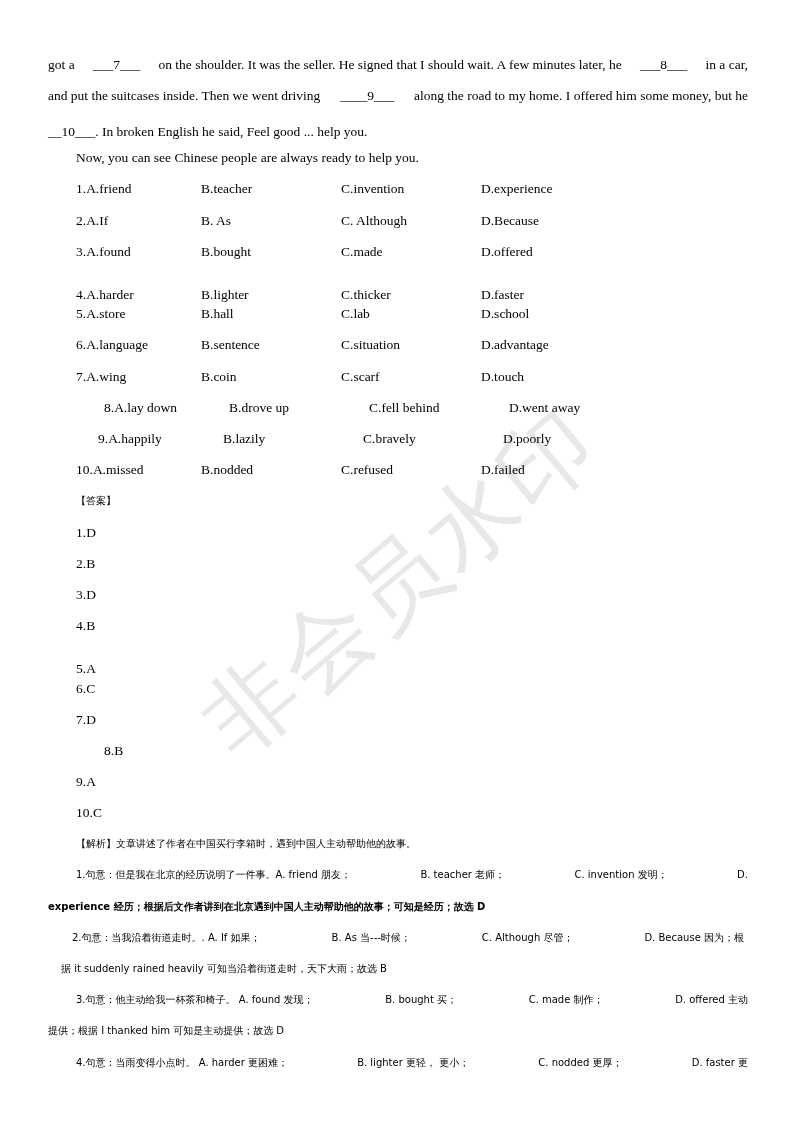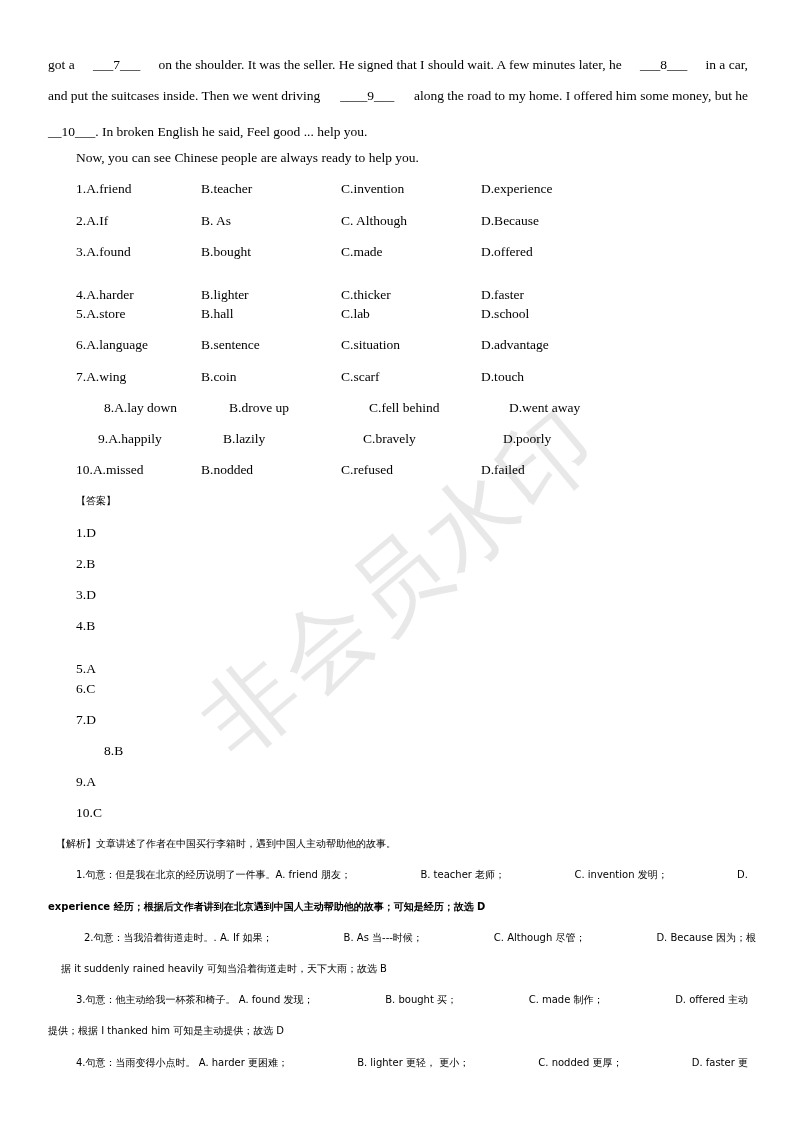--- a/index.html
+++ b/index.html
@@ -109,31 +109,31 @@
 <div class="ans" style="top:556px;">2.B</div>
 <div class="ans" style="top:587px;">3.D</div>
 <div class="ans" style="top:618px;">4.B</div>
 <div class="ans" style="top:661px;">5.A</div>
 <div class="ans" style="top:681px;">6.C</div>
 <div class="ans" style="top:712px;">7.D</div>
 <div class="ans" style="top:743px;margin-left:28px;">8.B</div>
 <div class="ans" style="top:774px;">9.A</div>
 <div class="ans" style="top:805px;">10.C</div>
 
-<div class="line cn" style="top:836px; left:56px;">【解析】文章讲述了作者在中国买行李箱时，遇到中国人主动帮助他的故事。</div>
+<div class="line cn" style="top:836px; left:76px;">【解析】文章讲述了作者在中国买行李箱时，遇到中国人主动帮助他的故事。</div>
 
 <div class="line cn justify" style="top:867px; left:76px; width:672px;">
   <span>1.句意：但是我在北京的经历说明了一件事。A. friend 朋友；</span>
   <span>B. teacher  老师；</span>
   <span>C. invention    发明；</span>
   <span>D.</span>
 </div>
 <div class="line cn" style="top:899px;font-weight:bold;">experience 经历；根据后文作者讲到在北京遇到中国人主动帮助他的故事；可知是经历；故选 D</div>
 
-<div class="line cn justify" style="top:930px; left:84px; width:672px;justify-content:space-between;">
+<div class="line cn justify" style="top:930px; left:72px; width:672px;justify-content:space-between;">
   <span>2.句意：当我沿着街道走时。. A. If  如果；</span>
   <span>B. As  当---时候；</span>
   <span>C. Although  尽管；</span>
   <span>D. Because 因为；根</span>
 </div>
 <div class="line cn" style="top:961px;margin-left:13px;">据  it suddenly rained heavily 可知当沿着街道走时，天下大雨；故选 B</div>
 
 <div class="line cn justify" style="top:992px; left:76px; width:672px;">
   <span>3.句意：他主动给我一杯茶和椅子。 A. found  发现；</span>
   <span>B. bought  买；</span>

